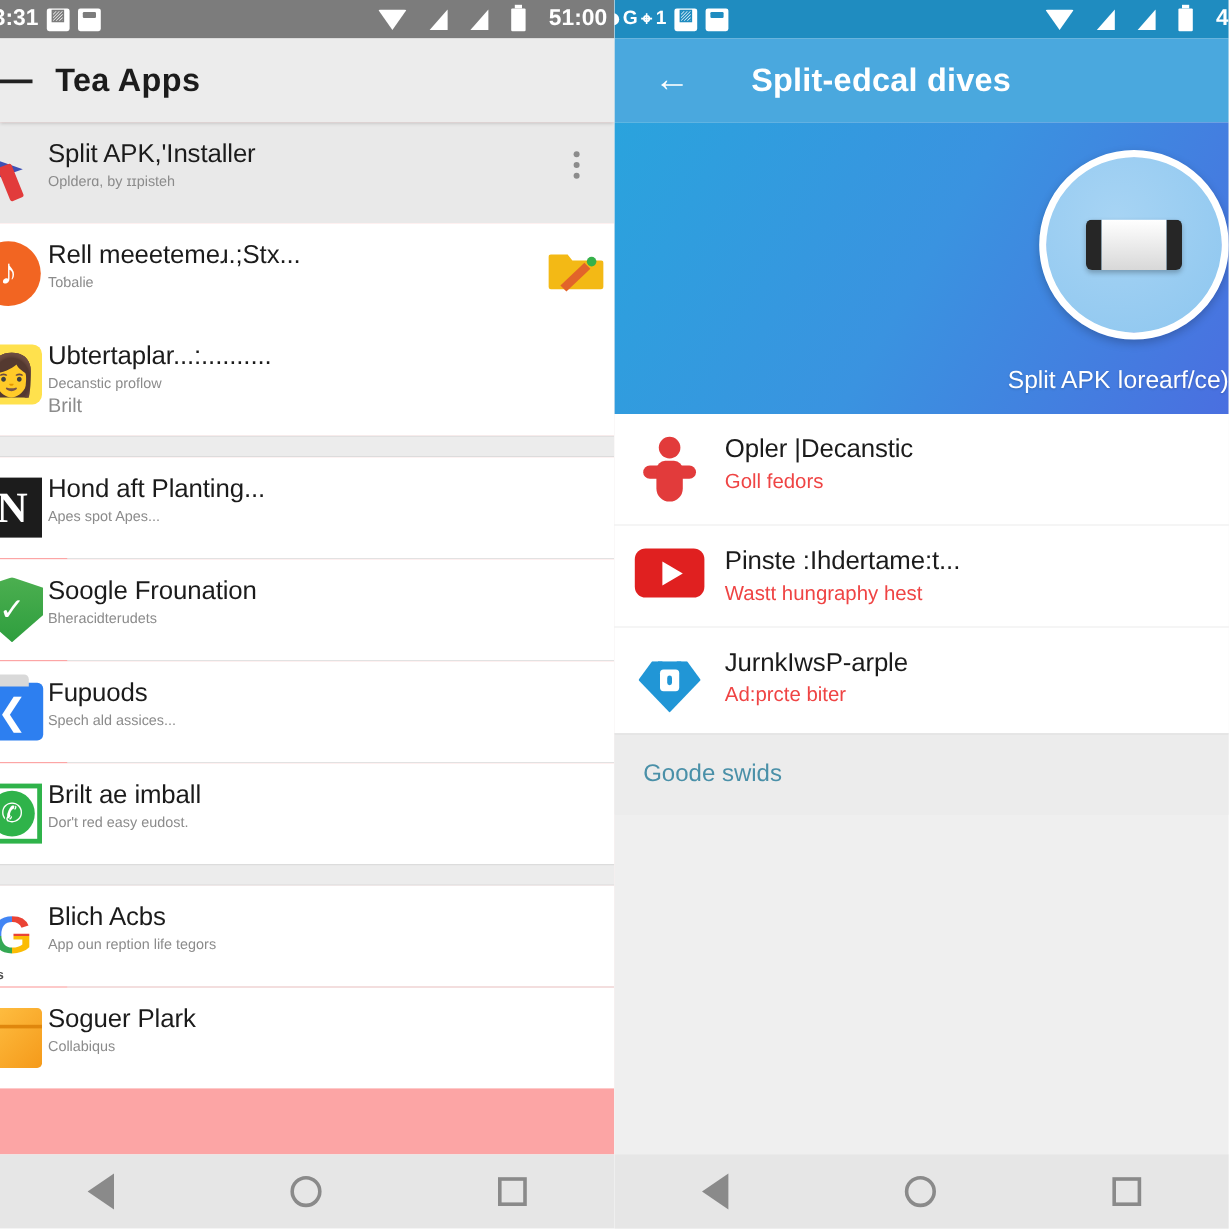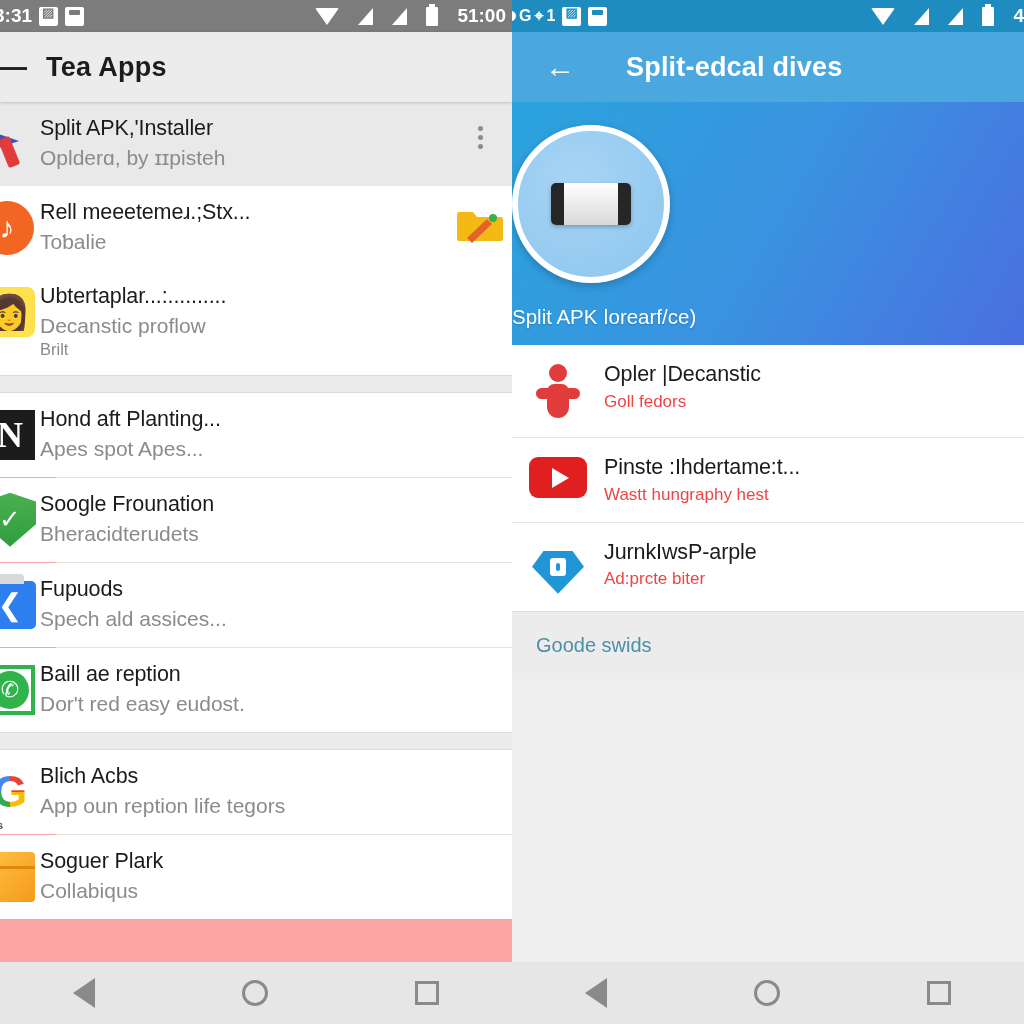--- a/index.html
+++ b/index.html
@@ -68,21 +68,21 @@
     display: flex; align-items: flex-start; padding: 14px 0 14px 0;
     background: #fff; position: relative;
   }
   .row.selected { background: #e9e9e9; }
   .row .ico {
     width: 56px; min-width: 56px; height: 56px; margin-left: -18px; position: relative;
     display: flex; align-items: center; justify-content: center;
   }
   .row .txt { flex: 1; padding-left: 2px; padding-right: 10px; }
   .row .ttl { font-size: 21.5px; color: #1b1b1b; line-height: 1.12; letter-spacing: -0.1px; }
-  .row .sub { font-size: 21px; color: #8b8b8b; line-height: 1.3; margin-top: 4px; }
+  .row .sub { font-size: 12px; color: #8b8b8b; line-height: 1.3; margin-top: 4px; }
   .row .sub2 { font-size: 16.5px; color: #8b8b8b; line-height: 1.3; }
   .row .trail { width: 64px; display: flex; align-items: flex-start; justify-content: center; padding-top: 6px; }
   .kebab { display: flex; flex-direction: column; gap: 4px; align-items: center; padding: 4px 10px; }
   .kebab i { width: 5px; height: 5px; border-radius: 50%; background: #8c8c8c; display: block; }
   .divider { height: 1px; background: #e2e2e2; margin-left: 56px; }
   .gap { height: 18px; background: #ececec; border-top: 1px solid #dcdcdc; border-bottom: 1px solid #dcdcdc; }
 
   
   .icon-sai { width: 54px; height: 54px; position: relative; }
   .icon-sai .blue {
@@ -158,21 +158,21 @@
 
   .toolbar-right {
     height: 70px; background: #4aa8de; display: flex; align-items: center;
     color: #fff;
   }
   .backarrow { font-size: 30px; margin-left: 30px; width: 36px; text-align: center; line-height: 1; }
   .toolbar-title-r { font-size: 27px; font-weight: 700; margin-left: 48px; letter-spacing: .2px; }
 
   .hero {
     height: 243px; background: linear-gradient(120deg,#2aa3dd 0%,#3a93e0 50%,#4a6fe0 100%);
-    display: flex; flex-direction: column; align-items: flex-start; justify-content: center;
+    display: flex; flex-direction: column; align-items: flex-end; justify-content: center;
     position: relative;
   }
   .hero-circle {
     width: 158px; height: 158px; border-radius: 50%;
     background: radial-gradient(circle at 40% 35%, #a7d4f4, #8dc6ef);
     border: 6px solid #ffffff; display: flex; align-items: center; justify-content: center;
     box-shadow: 0 3px 8px rgba(0,0,0,0.22); margin-top: 6px;
   }
   .hero-glyph {
     width: 80px; height: 42px; border-radius: 5px;
@@ -337,21 +337,21 @@
       </div>
       <div class="divider"></div>
 
       <div class="row">
         <div class="ico">
           <div class="icon-wa">
               <i>✆</i>
             </div>
         </div>
         <div class="txt">
-          <div class="ttl">Baill ae reption</div>
+          <div class="ttl">Brilt ae imball</div>
           <div class="sub">Dor't red easy eudost.</div>
         </div>
         <div class="trail"></div>
       </div>
 
       <div class="gap"></div>
 
       <div class="row">
         <div class="ico">
           <div class="icon-g">

